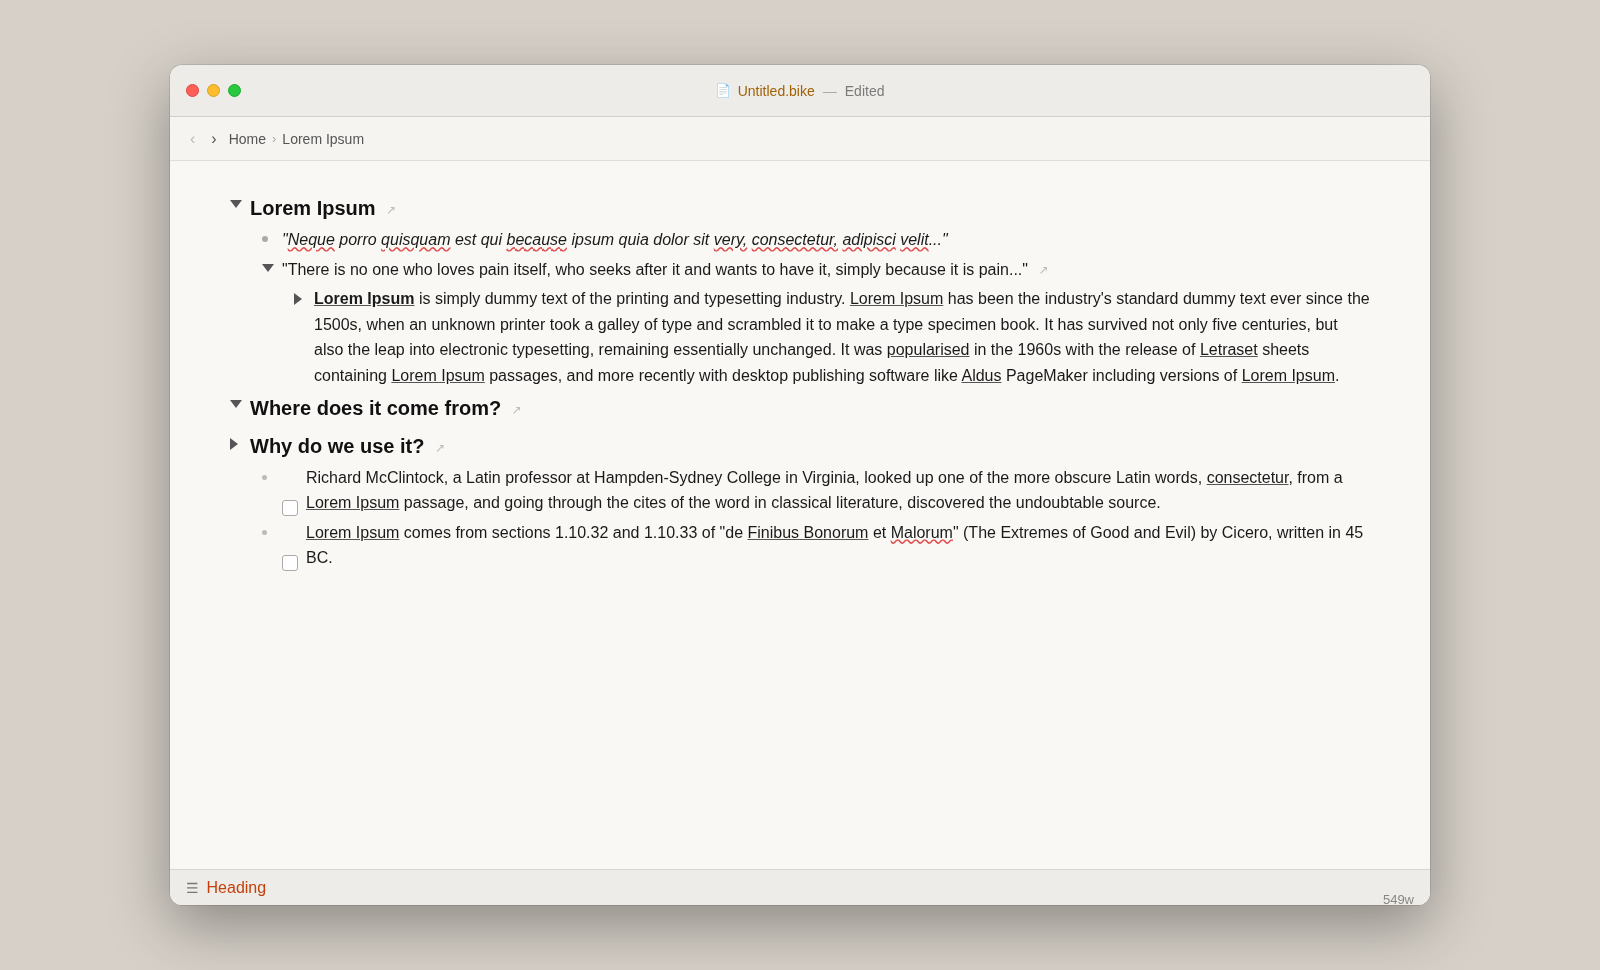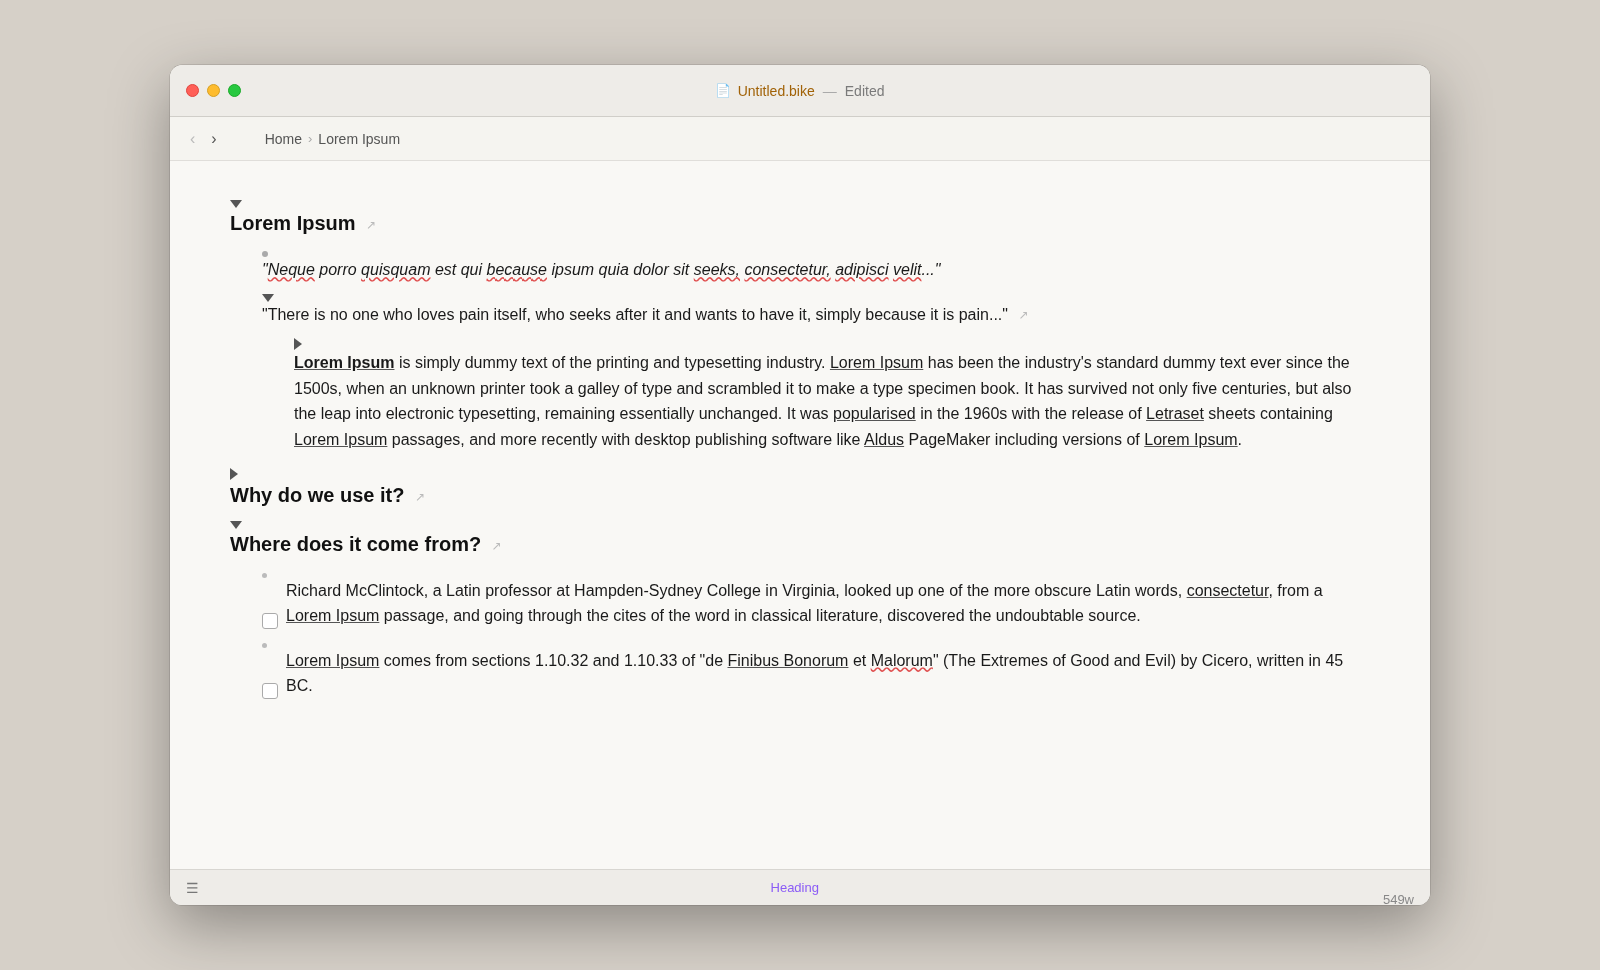--- a/index.html
+++ b/index.html
@@ -105,21 +105,20 @@
       line-height: 1;
     }
     .nav-btn.disabled { color: #bbb; cursor: default; }
 
     .breadcrumb {
       display: flex;
       align-items: center;
       gap: 6px;
       font-size: 14px;
       color: #555;
-      margin-left: 36px;
     }
 
     .breadcrumb-sep {
       color: #aaa;
       font-size: 13px;
     }
 
     .breadcrumb-item {
       color: #555;
     }
@@ -144,21 +143,20 @@
       background: #c0bdb8;
       border-radius: 4px;
     }
 
     
     .outline-row {
       display: flex;
       align-items: flex-start;
       margin-bottom: 2px;
       position: relative;
-      flex-direction: column;
     }
 
     .row-handle {
       display: flex;
       align-items: flex-start;
       padding-top: 2px;
       width: 20px;
       flex-shrink: 0;
       cursor: pointer;
     }
@@ -282,24 +280,23 @@
       flex-shrink: 0;
     }
 
     .statusbar-icon {
       color: #777;
       font-size: 14px;
       margin-right: 8px;
     }
 
     .statusbar-type {
-      font-size: 13px;
-      color: #8b5cf6;
+      font-size: 16px;
+      color: #c2410c;
       flex: 1;
-      text-align: center;
     }
 
     .statusbar-wordcount {
       font-size: 13px;
       color: #888;
       margin-top: 24px;
     }
   </style>
 </head>
 <body>
@@ -340,21 +337,21 @@
         <span class="heading-text">Lorem Ipsum</span>
         <span class="hover-arrow">↗</span>
       </div>
     </div>
 
     <div class="outline-row indent-1">
       <div class="row-handle">
         <div class="triangle bullet"></div>
       </div>
       <div class="row-content">
-        <span class="italic">"<span class="italic-spell">Neque</span> porro <span class="italic-spell">quisquam</span> est qui <span class="italic-spell">because</span> ipsum quia dolor sit <span class="italic-spell">seeks,</span> <span class="italic-spell">consectetur,</span> <span class="italic-spell">adipisci</span> <span class="italic-spell">velit</span>..."</span>
+        <span class="italic">"<span class="italic-spell">Neque</span> porro <span class="italic-spell">quisquam</span> est qui <span class="italic-spell">because</span> ipsum quia dolor sit <span class="italic-spell">very,</span> <span class="italic-spell">consectetur,</span> <span class="italic-spell">adipisci</span> <span class="italic-spell">velit</span>..."</span>
       </div>
     </div>
 
     <div class="outline-row indent-1">
       <div class="row-handle">
         <div class="triangle expanded"></div>
       </div>
       <div class="row-content">
         <span>"There is no one who loves pain itself, who seeks after it and wants to have it, simply because it is pain..."</span>
         <span class="hover-arrow">↗</span>
@@ -365,36 +362,36 @@
       <div class="row-handle">
         <div class="triangle collapsed"></div>
       </div>
       <div class="row-content">
         <span>
           <span class="bold underlined">Lorem Ipsum</span> is simply dummy text of the printing and typesetting industry. <span class="underlined">Lorem Ipsum</span> has been the industry's standard dummy text ever since the 1500s, when an unknown printer took a galley of type and scrambled it to make a type specimen book. It has survived not only five centuries, but also the leap into electronic typesetting, remaining essentially unchanged. It was <span class="underlined spellcheck">popularised</span> in the 1960s with the release of <span class="underlined spellcheck">Letraset</span> sheets containing <span class="underlined">Lorem Ipsum</span> passages, and more recently with desktop publishing software like <span class="underlined spellcheck">Aldus</span> PageMaker including versions of <span class="underlined">Lorem Ipsum</span>.
         </span>
       </div>
     </div>
 
+    <div class="outline-row indent-0" style="margin-top: 2px;">
+      <div class="row-handle">
+        <div class="triangle expanded"></div>
+      </div>
+      <div class="row-content">
+        <span class="heading-text">Where does it come from?</span>
+        <span class="hover-arrow">↗</span>
+      </div>
+    </div>
+
     <div class="outline-row indent-0" style="margin-top: 6px;">
       <div class="row-handle">
         <div class="triangle collapsed"></div>
       </div>
       <div class="row-content">
         <span class="heading-text">Why do we use it?</span>
-        <span class="hover-arrow">↗</span>
-      </div>
-    </div>
-
-    <div class="outline-row indent-0" style="margin-top: 2px;">
-      <div class="row-handle">
-        <div class="triangle expanded"></div>
-      </div>
-      <div class="row-content">
-        <span class="heading-text">Where does it come from?</span>
         <span class="hover-arrow">↗</span>
       </div>
     </div>
 
 
     <div class="outline-row indent-1">
       <div class="row-handle">
         <div class="triangle small-bullet"></div>
       </div>
       <div class="row-content">

